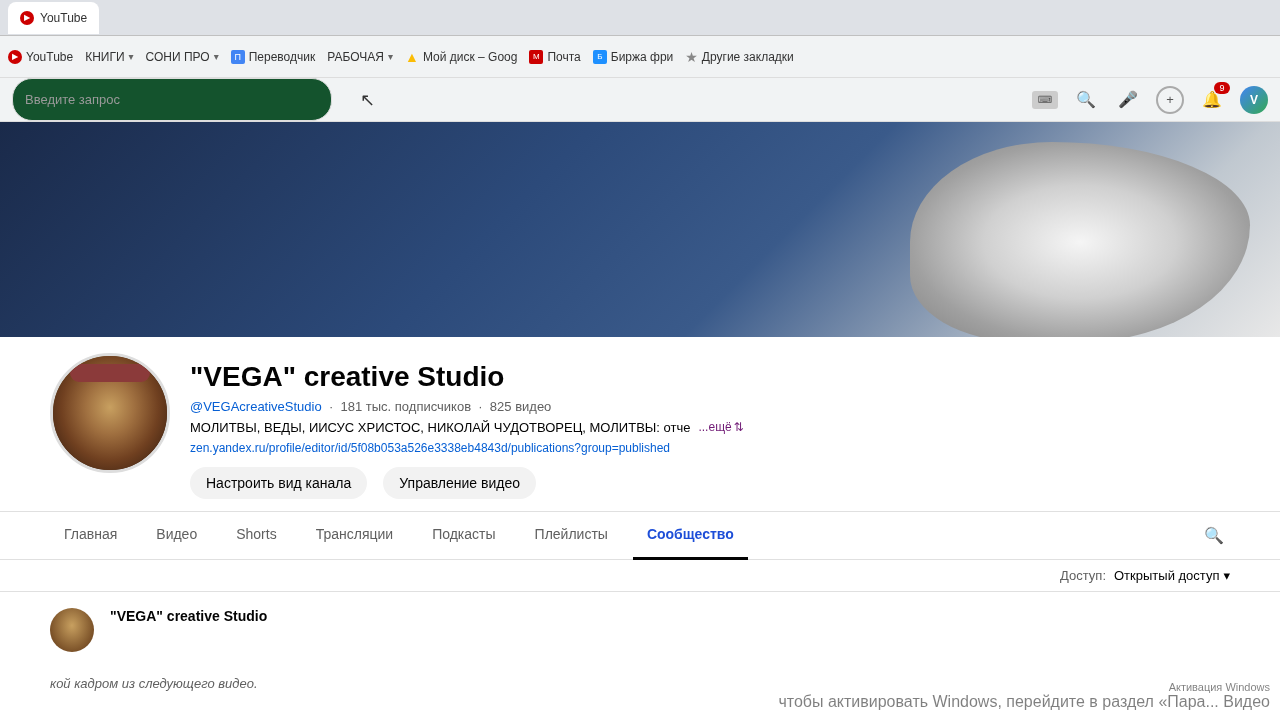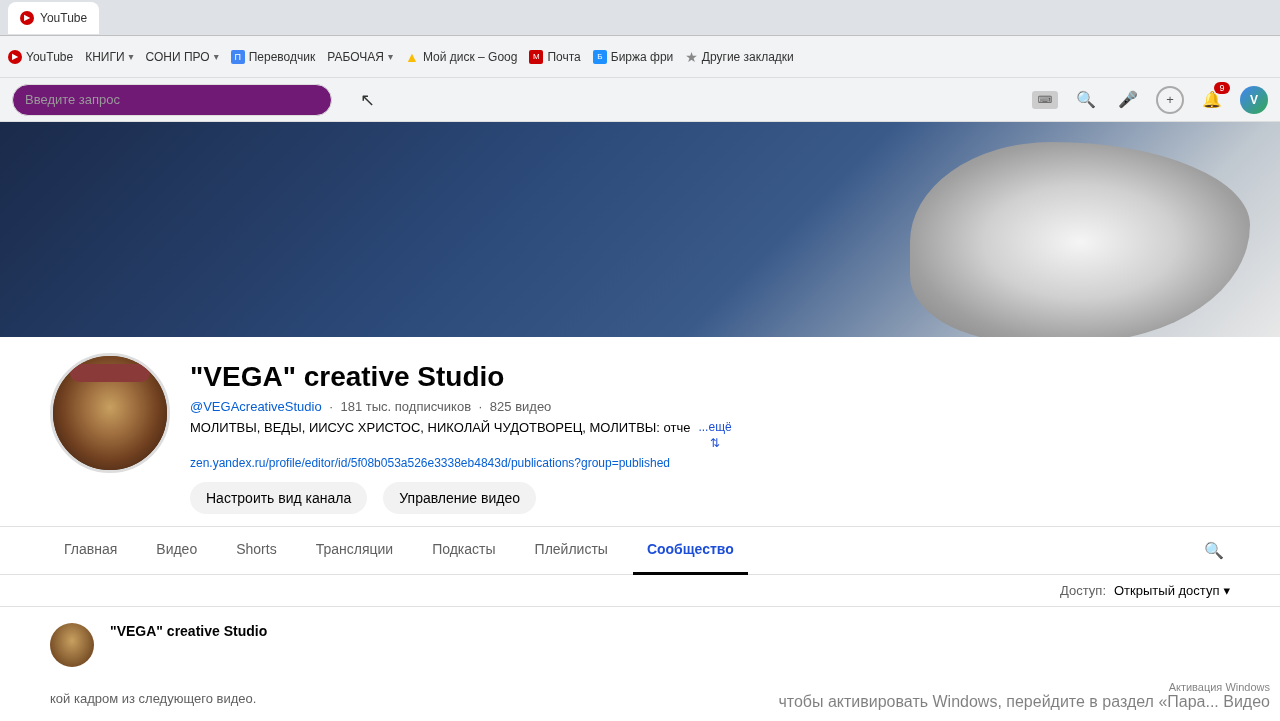--- a/index.html
+++ b/index.html
@@ -105,24 +105,24 @@
       display: flex;
       align-items: center;
       gap: 8px;
       padding: 4px 12px;
       background: #f1f3f4;
       border-bottom: 1px solid #ddd;
       height: 44px;
     }
     .search-box {
       flex: 0 0 320px;
-      height: 32px;
+      height: 43px;
       border: 1px solid #ddd;
       border-radius: 20px;
-      background: #701a75;
+      background: #14532d;
       display: flex;
       align-items: center;
       padding: 0 12px;
       font-size: 13px;
       color: #999;
     }
     .cursor-icon {
       font-size: 18px;
       color: #333;
       margin-left: 20px;
@@ -276,27 +276,26 @@
     }
     .channel-description {
       font-size: 13px;
       color: #030303;
       margin-bottom: 6px;
       display: flex;
       align-items: flex-start;
       gap: 8px;
     }
     .channel-description .more-link {
-      color: #1d4ed8;
+      color: #701a75;
       cursor: pointer;
       display: flex;
       align-items: center;
       gap: 2px;
       font-size: 12px;
-      flex-direction: column;
     }
     .channel-link {
       font-size: 12px;
       color: #065fd4;
       margin-bottom: 12px;
       cursor: pointer;
     }
     .channel-actions {
       display: flex;
       gap: 16px;
@@ -395,20 +394,21 @@
       cursor: pointer;
       color: #030303;
       font-size: 13px;
     }
 
     
     .community-post-snippet {
       padding: 8px 34px 0 50px;
       font-size: 13px;
       color: #606060;
+      font-style: italic;
     }
 
     
     .windows-activation {
       position: fixed;
       bottom: 10px;
       right: 10px;
       text-align: right;
       font-size: 11px;
       color: rgba(0,0,0,0.5);

